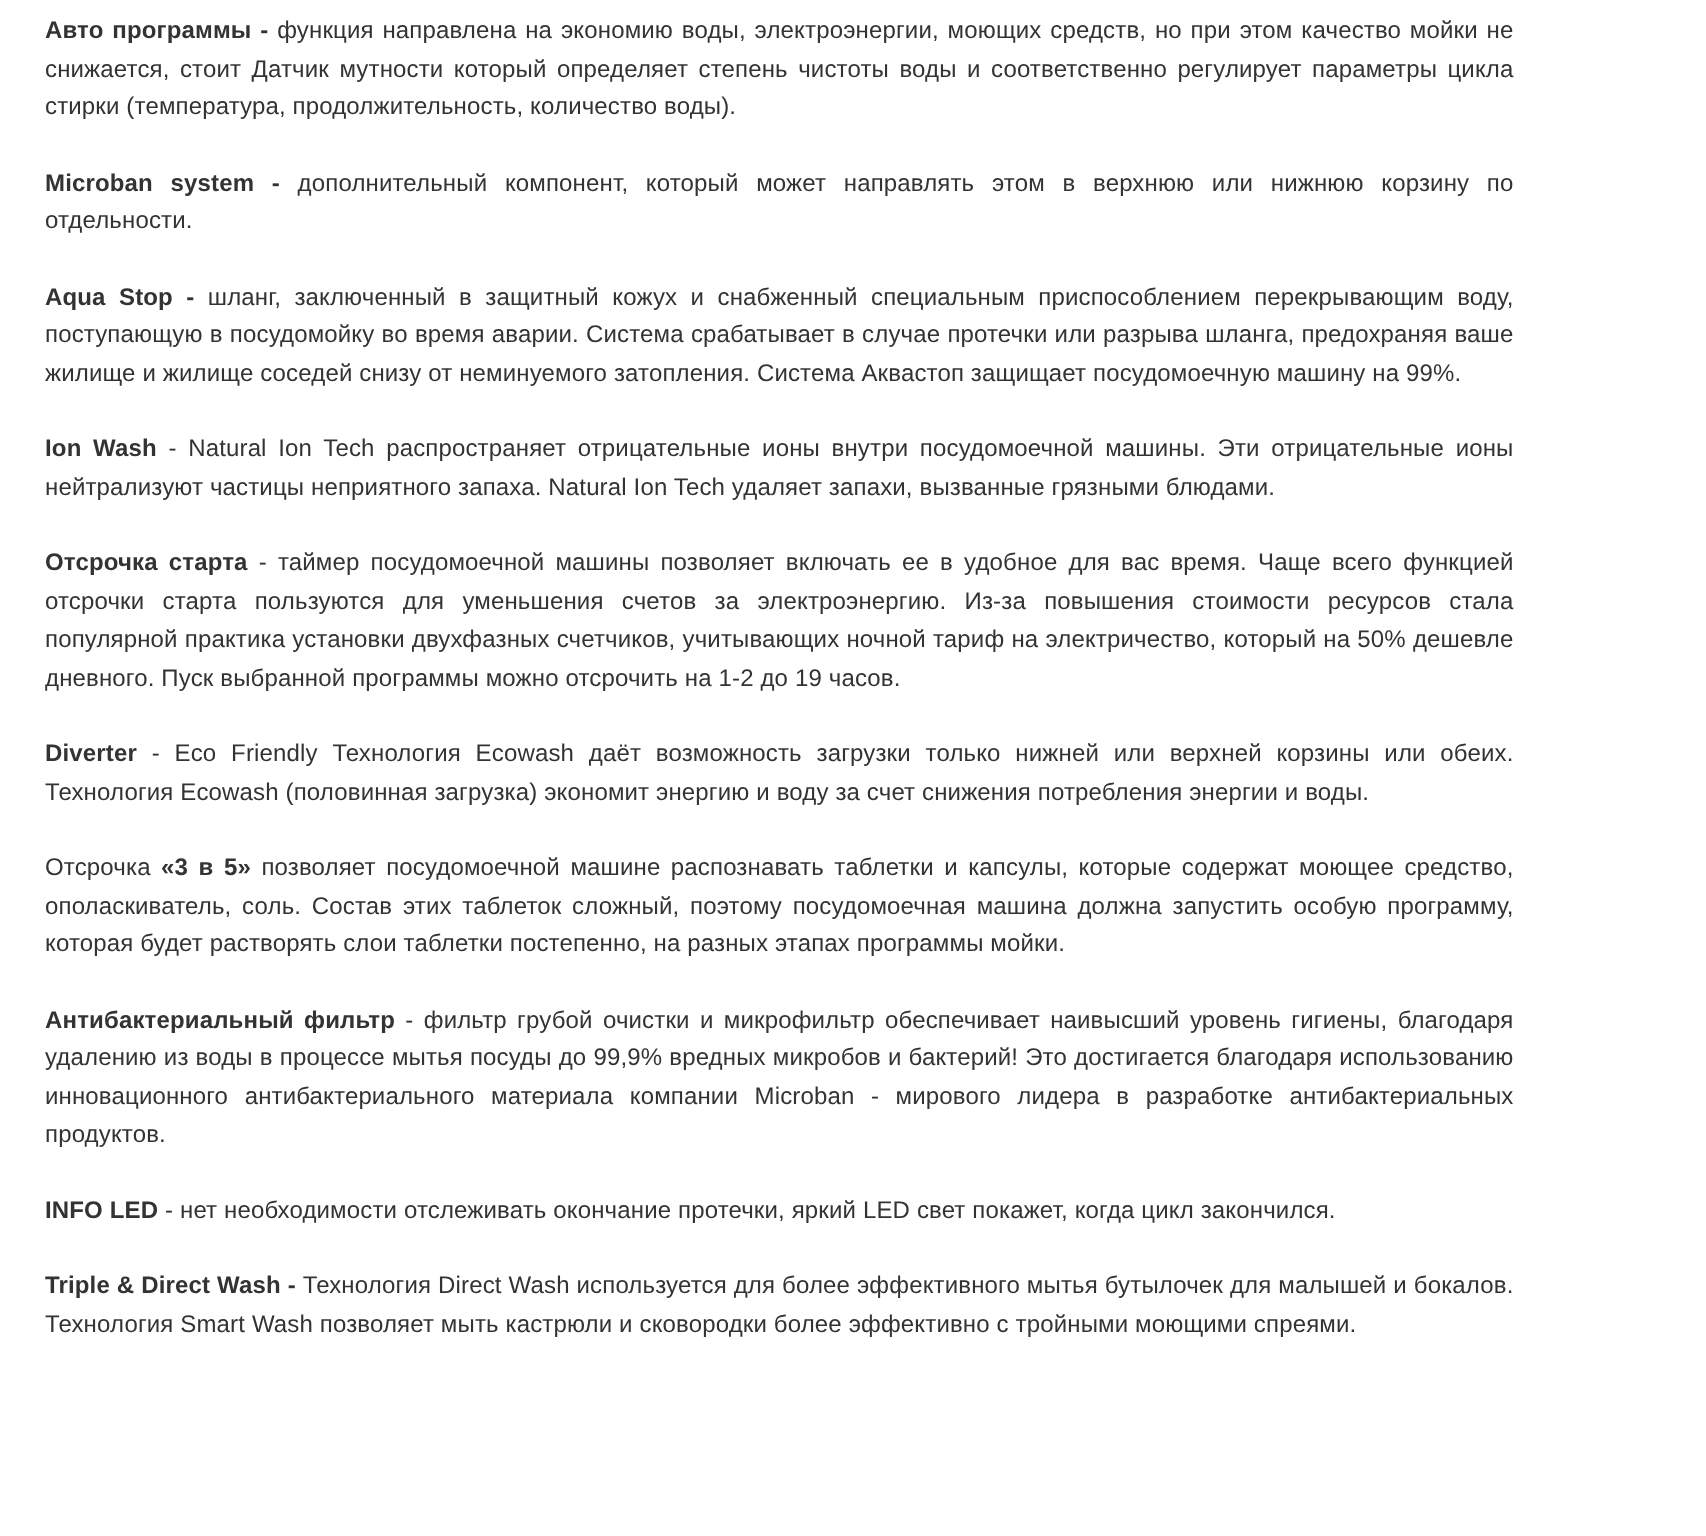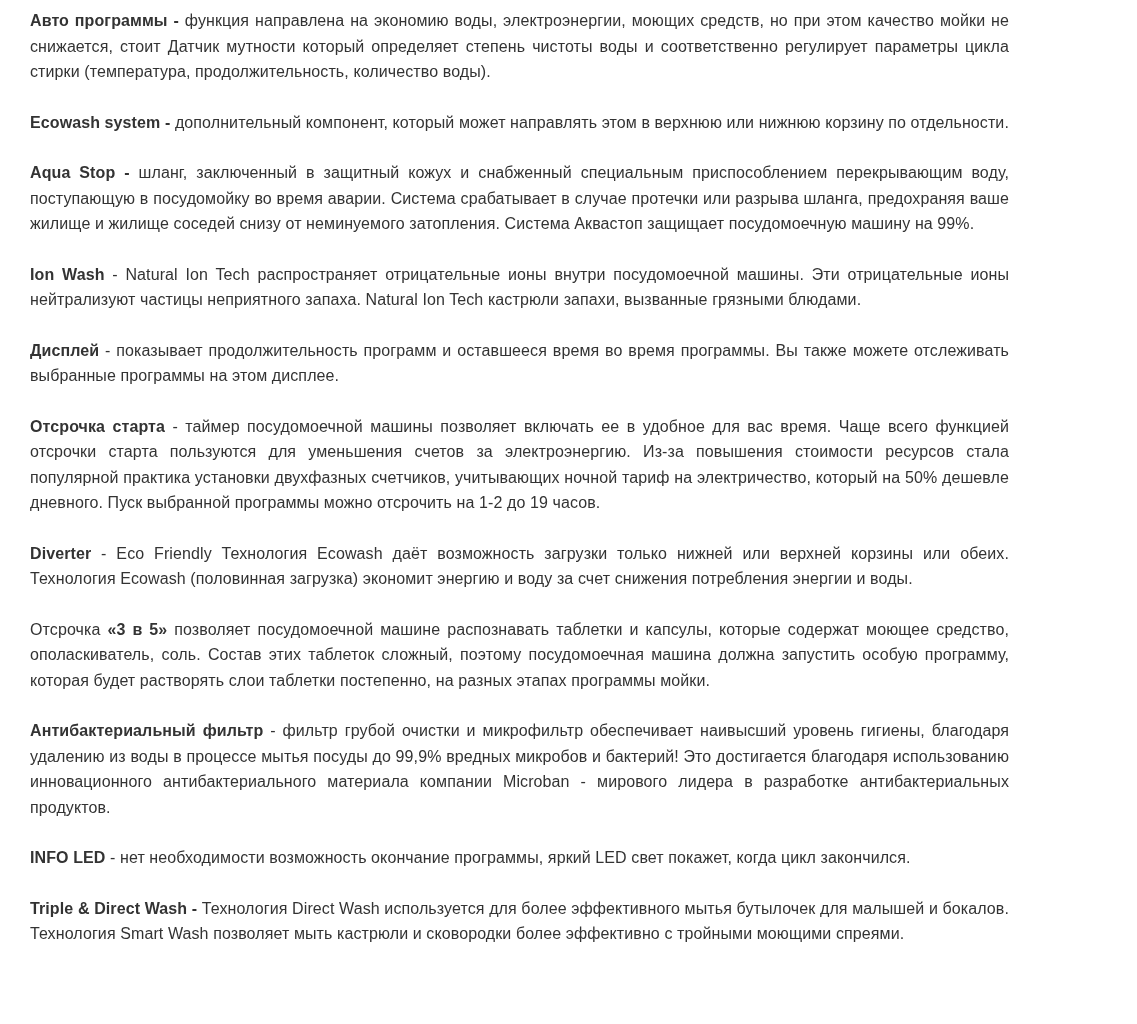--- a/index.html
+++ b/index.html
@@ -32,52 +32,49 @@
 <body>
 
 <div class="content">
 
   <p class="feature">
     <span class="pre"></span><span class="lead">Авто программы - </span><span class="body-text">функция направлена на экономию воды, электроэнергии, моющих средств, но при этом качество мойки не снижается, стоит Датчик мутности который определяет степень чистоты воды и соответственно регулирует параметры цикла стирки (температура, продолжительность, количество воды).</span>
   </p>
 
 
   <p class="feature">
-    <span class="pre"></span><span class="lead">Ecowash system - </span><span class="body-text">дополнительный компонент, который может направлять этом в верхнюю или нижнюю корзину по отдельности.</span>
+    <span class="pre"></span><span class="lead">Microban system - </span><span class="body-text">дополнительный компонент, который может направлять этом в верхнюю или нижнюю корзину по отдельности.</span>
   </p>
 
   <p class="feature">
     <span class="pre"></span><span class="lead">Aqua Stop - </span><span class="body-text">шланг, заключенный в защитный кожух и снабженный специальным приспособлением перекрывающим воду, поступающую в посудомойку во время аварии. Система срабатывает в случае протечки или разрыва шланга, предохраняя ваше жилище и жилище соседей снизу от неминуемого затопления. Система Аквастоп защищает посудомоечную машину на 99%.</span>
   </p>
 
   <p class="feature">
-    <span class="pre"></span><span class="lead">Ion Wash</span><span class="body-text"> - Natural Ion Tech распространяет отрицательные ионы внутри посудомоечной машины. Эти отрицательные ионы нейтрализуют частицы неприятного запаха. Natural Ion Tech кастрюли запахи, вызванные грязными блюдами.</span>
+    <span class="pre"></span><span class="lead">Ion Wash</span><span class="body-text"> - Natural Ion Tech распространяет отрицательные ионы внутри посудомоечной машины. Эти отрицательные ионы нейтрализуют частицы неприятного запаха. Natural Ion Tech удаляет запахи, вызванные грязными блюдами.</span>
   </p>
 
-  <p class="feature">
-    <span class="pre"></span><span class="lead">Дисплей</span><span class="body-text"> - показывает продолжительность программ и оставшееся время во время программы. Вы также можете отслеживать выбранные программы на этом дисплее.</span>
-  </p>
 
   <p class="feature">
     <span class="pre"></span><span class="lead">Отсрочка старта</span><span class="body-text"> - таймер посудомоечной машины позволяет включать ее в удобное для вас время. Чаще всего функцией отсрочки старта пользуются для уменьшения счетов за электроэнергию. Из-за повышения стоимости ресурсов стала популярной практика установки двухфазных счетчиков, учитывающих ночной тариф на электричество, который на 50% дешевле дневного. Пуск выбранной программы можно отсрочить на 1-2 до 19 часов.</span>
   </p>
 
   <p class="feature">
     <span class="pre"></span><span class="lead">Diverter</span><span class="body-text"> - Eco Friendly Технология Ecowash даёт возможность загрузки только нижней или верхней корзины или обеих. Технология Ecowash (половинная загрузка) экономит энергию и воду за счет снижения потребления энергии и воды.</span>
   </p>
 
   <p class="feature">
     <span class="pre">Отсрочка </span><span class="lead">«3 в 5»</span><span class="body-text"> позволяет посудомоечной машине распознавать таблетки и капсулы, которые содержат моющее средство, ополаскиватель, соль. Состав этих таблеток сложный, поэтому посудомоечная машина должна запустить особую программу, которая будет растворять слои таблетки постепенно, на разных этапах программы мойки.</span>
   </p>
 
   <p class="feature">
     <span class="pre"></span><span class="lead">Антибактериальный фильтр</span><span class="body-text"> - фильтр грубой очистки и микрофильтр обеспечивает наивысший уровень гигиены, благодаря удалению из воды в процессе мытья посуды до 99,9% вредных микробов и бактерий! Это достигается благодаря использованию инновационного антибактериального материала компании Microban - мирового лидера в разработке антибактериальных продуктов.</span>
   </p>
 
   <p class="feature">
-    <span class="pre"></span><span class="lead">INFO LED</span><span class="body-text"> - нет необходимости возможность окончание программы, яркий LED свет покажет, когда цикл закончился.</span>
+    <span class="pre"></span><span class="lead">INFO LED</span><span class="body-text"> - нет необходимости отслеживать окончание протечки, яркий LED свет покажет, когда цикл закончился.</span>
   </p>
 
   <p class="feature">
     <span class="pre"></span><span class="lead">Triple &amp; Direct Wash - </span><span class="body-text">Технология Direct Wash используется для более эффективного мытья бутылочек для малышей и бокалов. Технология Smart Wash позволяет мыть кастрюли и сковородки более эффективно с тройными моющими спреями.</span>
   </p>
 
 </div>
 
 </body></html>

